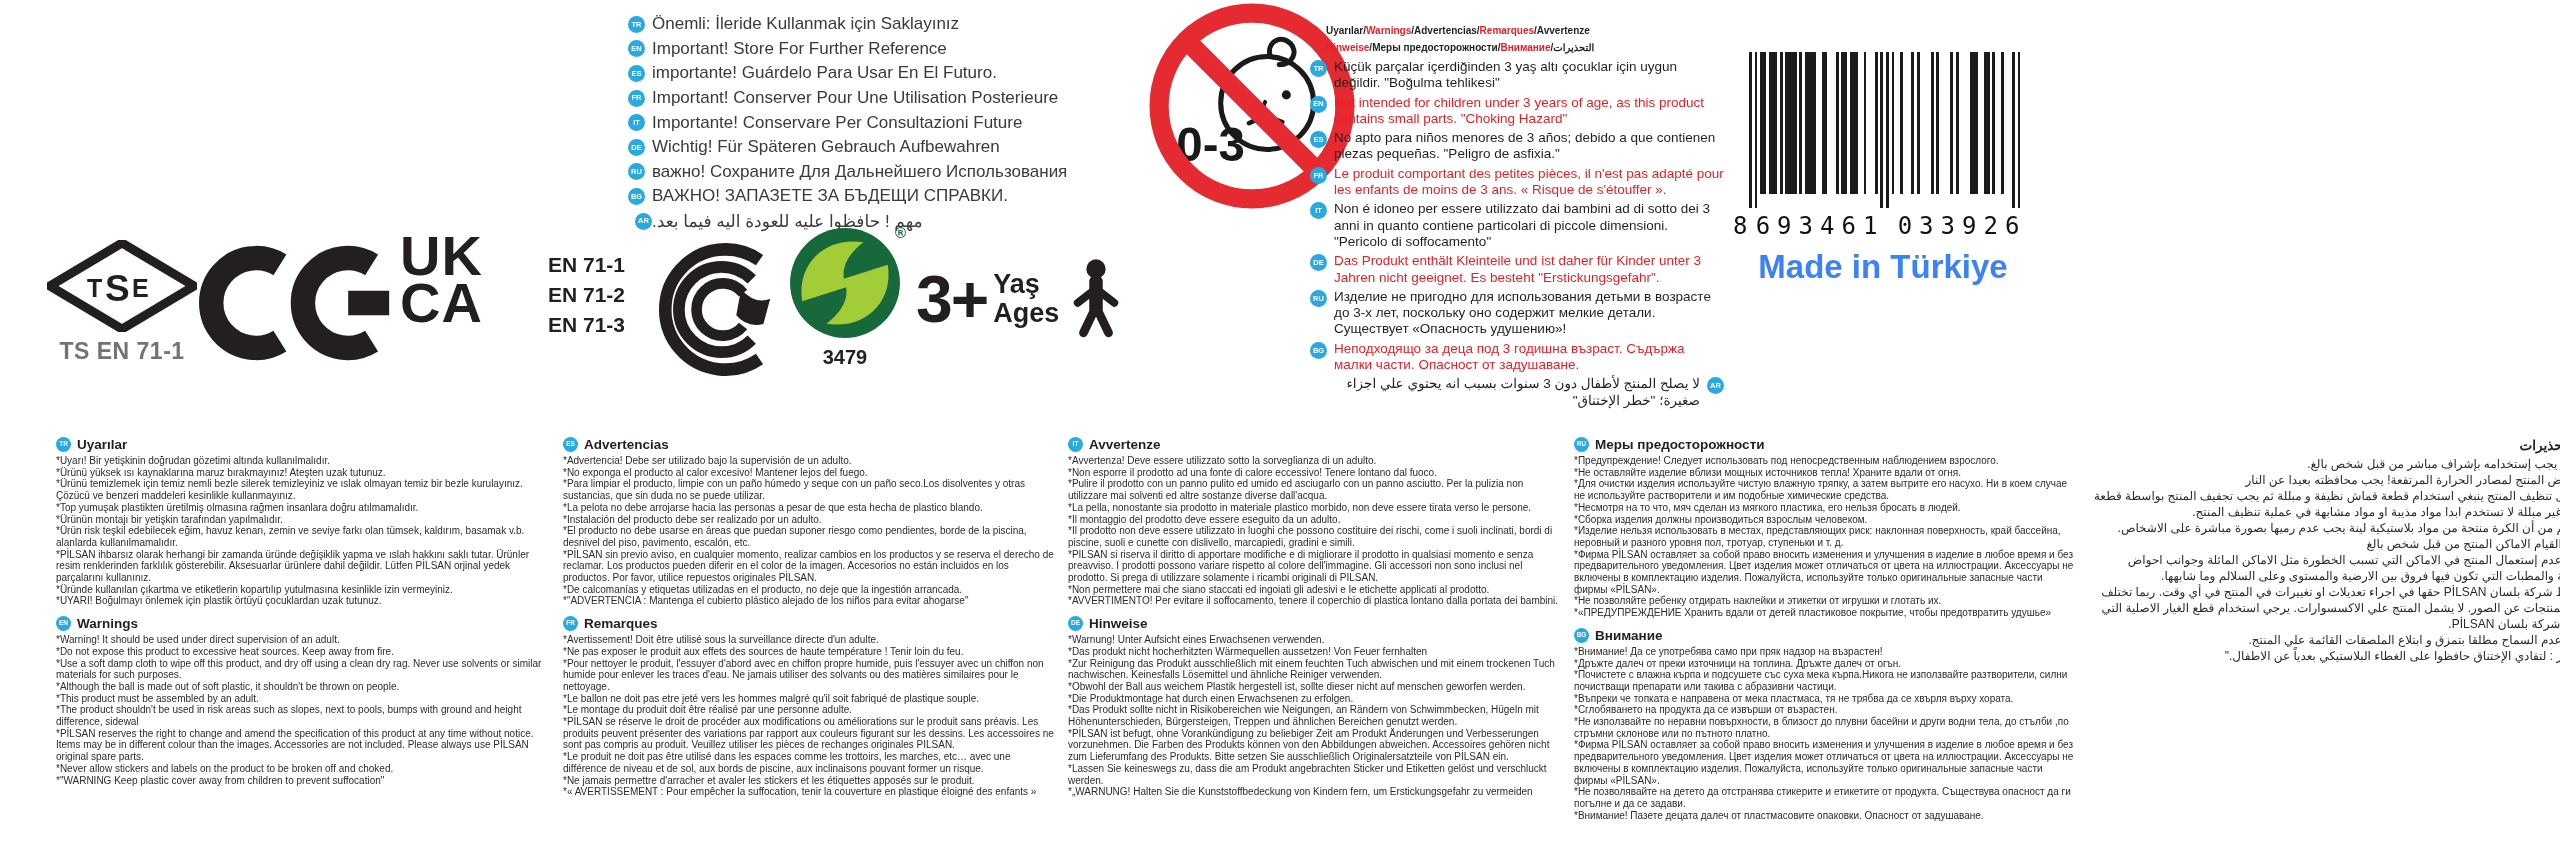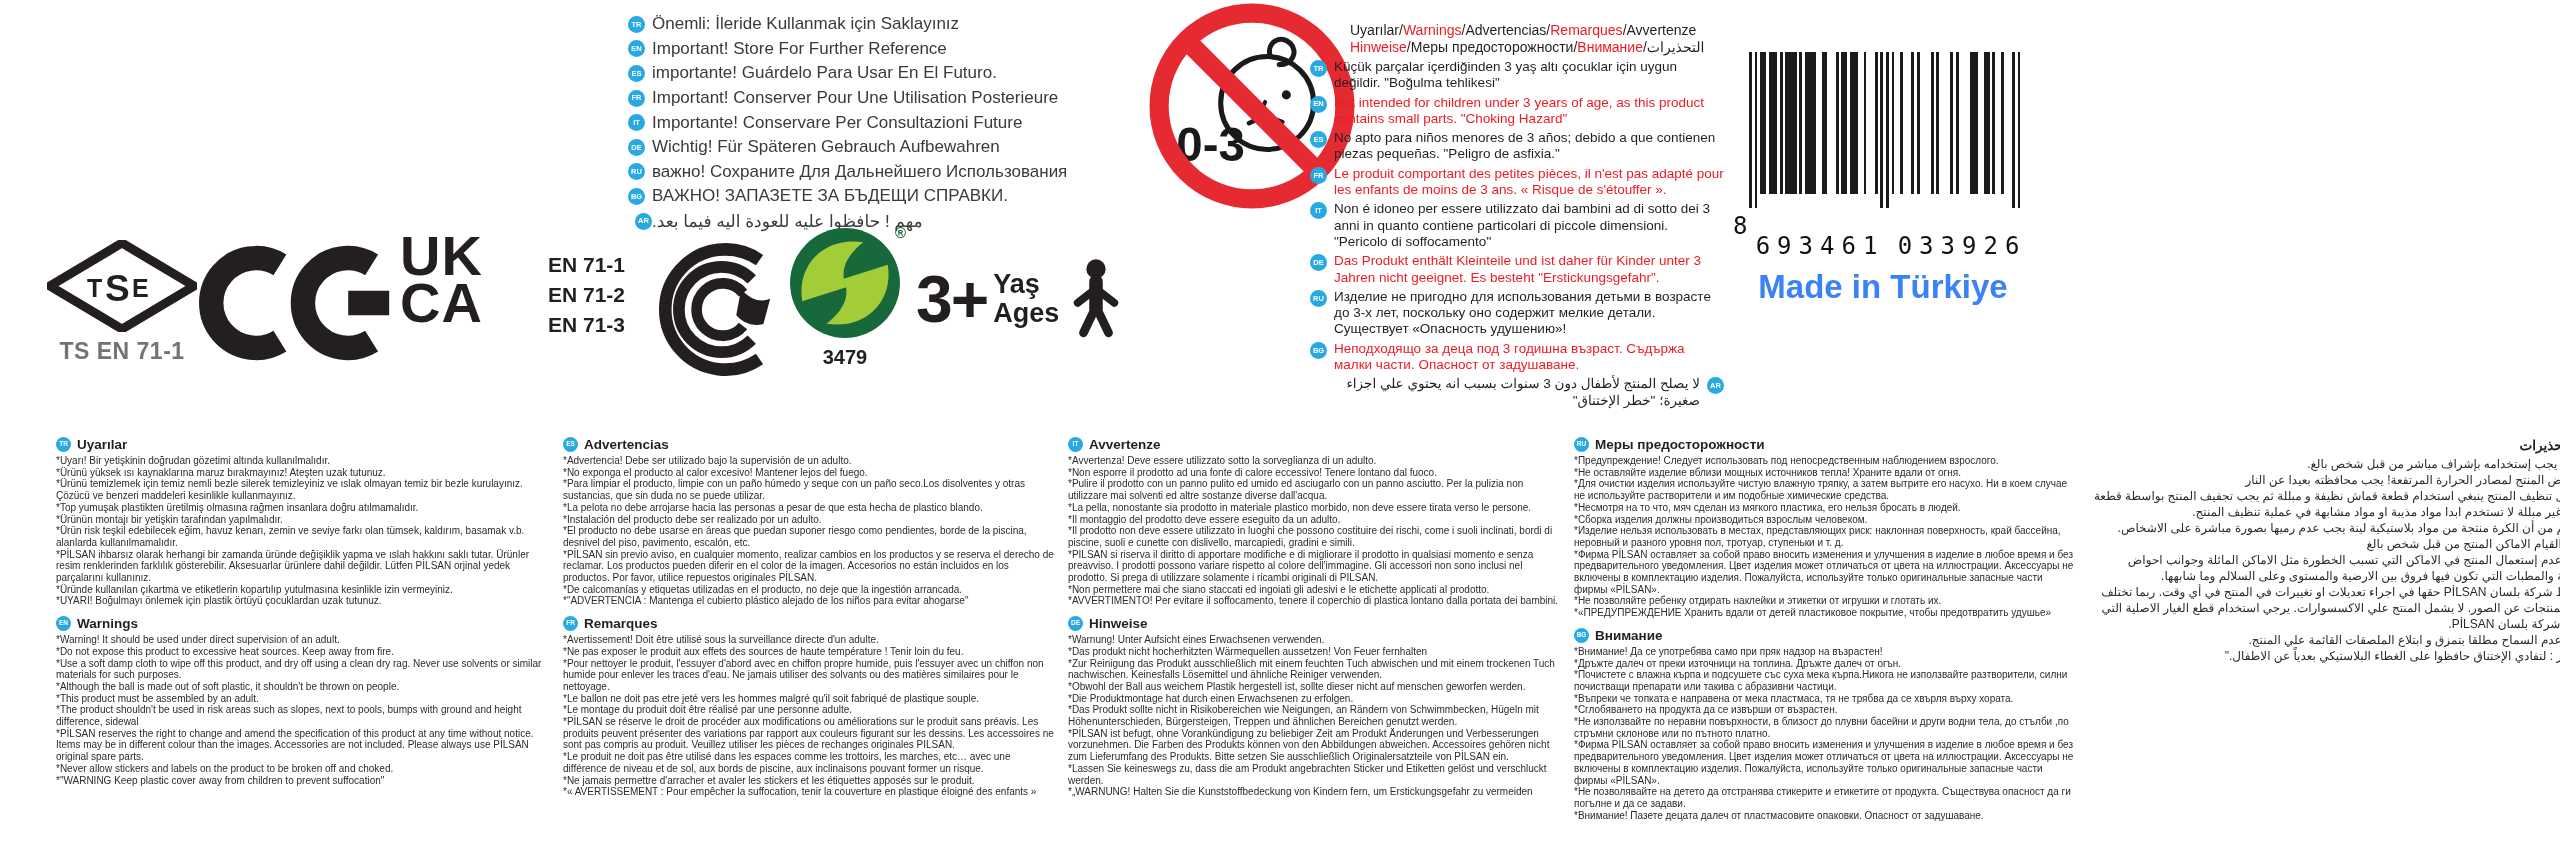--- a/index.html
+++ b/index.html
@@ -30,37 +30,37 @@
   .age{position:absolute;left:916px;top:258px;display:flex;align-items:center;}
   .age-num{font-size:66px;font-weight:800;letter-spacing:-2px;color:#231F20;}
   .age-words{margin-left:6px;font-weight:bold;font-size:27px;line-height:29px;color:#231F20;}
   .age svg{margin-left:8px;}
 
   
   .prohib{position:absolute;left:1148px;top:2px;}
 
   
   .chk{position:absolute;left:1310px;top:22px;width:414px;}
-  .chk-header{margin-left:40px;font-weight:normal;font-size:14px;line-height:17px;color:#231F20;}
+  .chk-header{margin-left:16px;font-weight:bold;font-size:10px;line-height:17px;color:#231F20;}
   .chk-header .r{color:#ED1C24;}
   .chk-entry{display:flex;margin-top:3px;font-size:13.5px;line-height:16.3px;color:#231F20;}
   .chk-entry .badge{width:17px;height:17px;font-size:7.5px;margin-right:7px;margin-top:1px;}
   .chk-entry.red{color:#ED1C24;}
   .chk-entry.ar{direction:rtl;text-align:right;color:#231F20;}
   .chk-entry.ar .badge{margin-right:0;margin-left:7px;}
 
   
   .bar-wrap{position:absolute;left:1733px;top:52px;width:300px;}
   .barcode-bars{display:flex;align-items:flex-start;height:158px;padding-left:16px;}
   .bar{height:142px;background:#1b1b1b;flex:0 0 auto;}
   .bar.sp{background:transparent;}
   .bar.tl{height:156px;}
   .digits{display:flex;margin-top:2px;font-size:24px;font-family:"DejaVu Sans Mono",monospace;color:#111;}
   .d-lead{width:16px;}
-  .d-g{flex:1;text-align:center;letter-spacing:7px;margin-top:20px;}
+  .d-g{flex:1;text-align:center;letter-spacing:7px;}
   .made-in{font-weight:bold;font-size:33px;margin-top:8px;text-align:center;color:#3b82f6;}
 
   
   .bottom{position:absolute;top:437px;left:0;width:2560px;height:400px;margin-left:48px;}
   .bcol{position:absolute;top:0;}
   .bcol1{left:8px;width:486px;}
   .bcol2{left:515px;width:492px;}
   .bcol3{left:1020px;width:492px;}
   .bcol4{left:1526px;width:500px;}
   .bcol5{left:2042px;width:506px;direction:rtl;text-align:right;}

